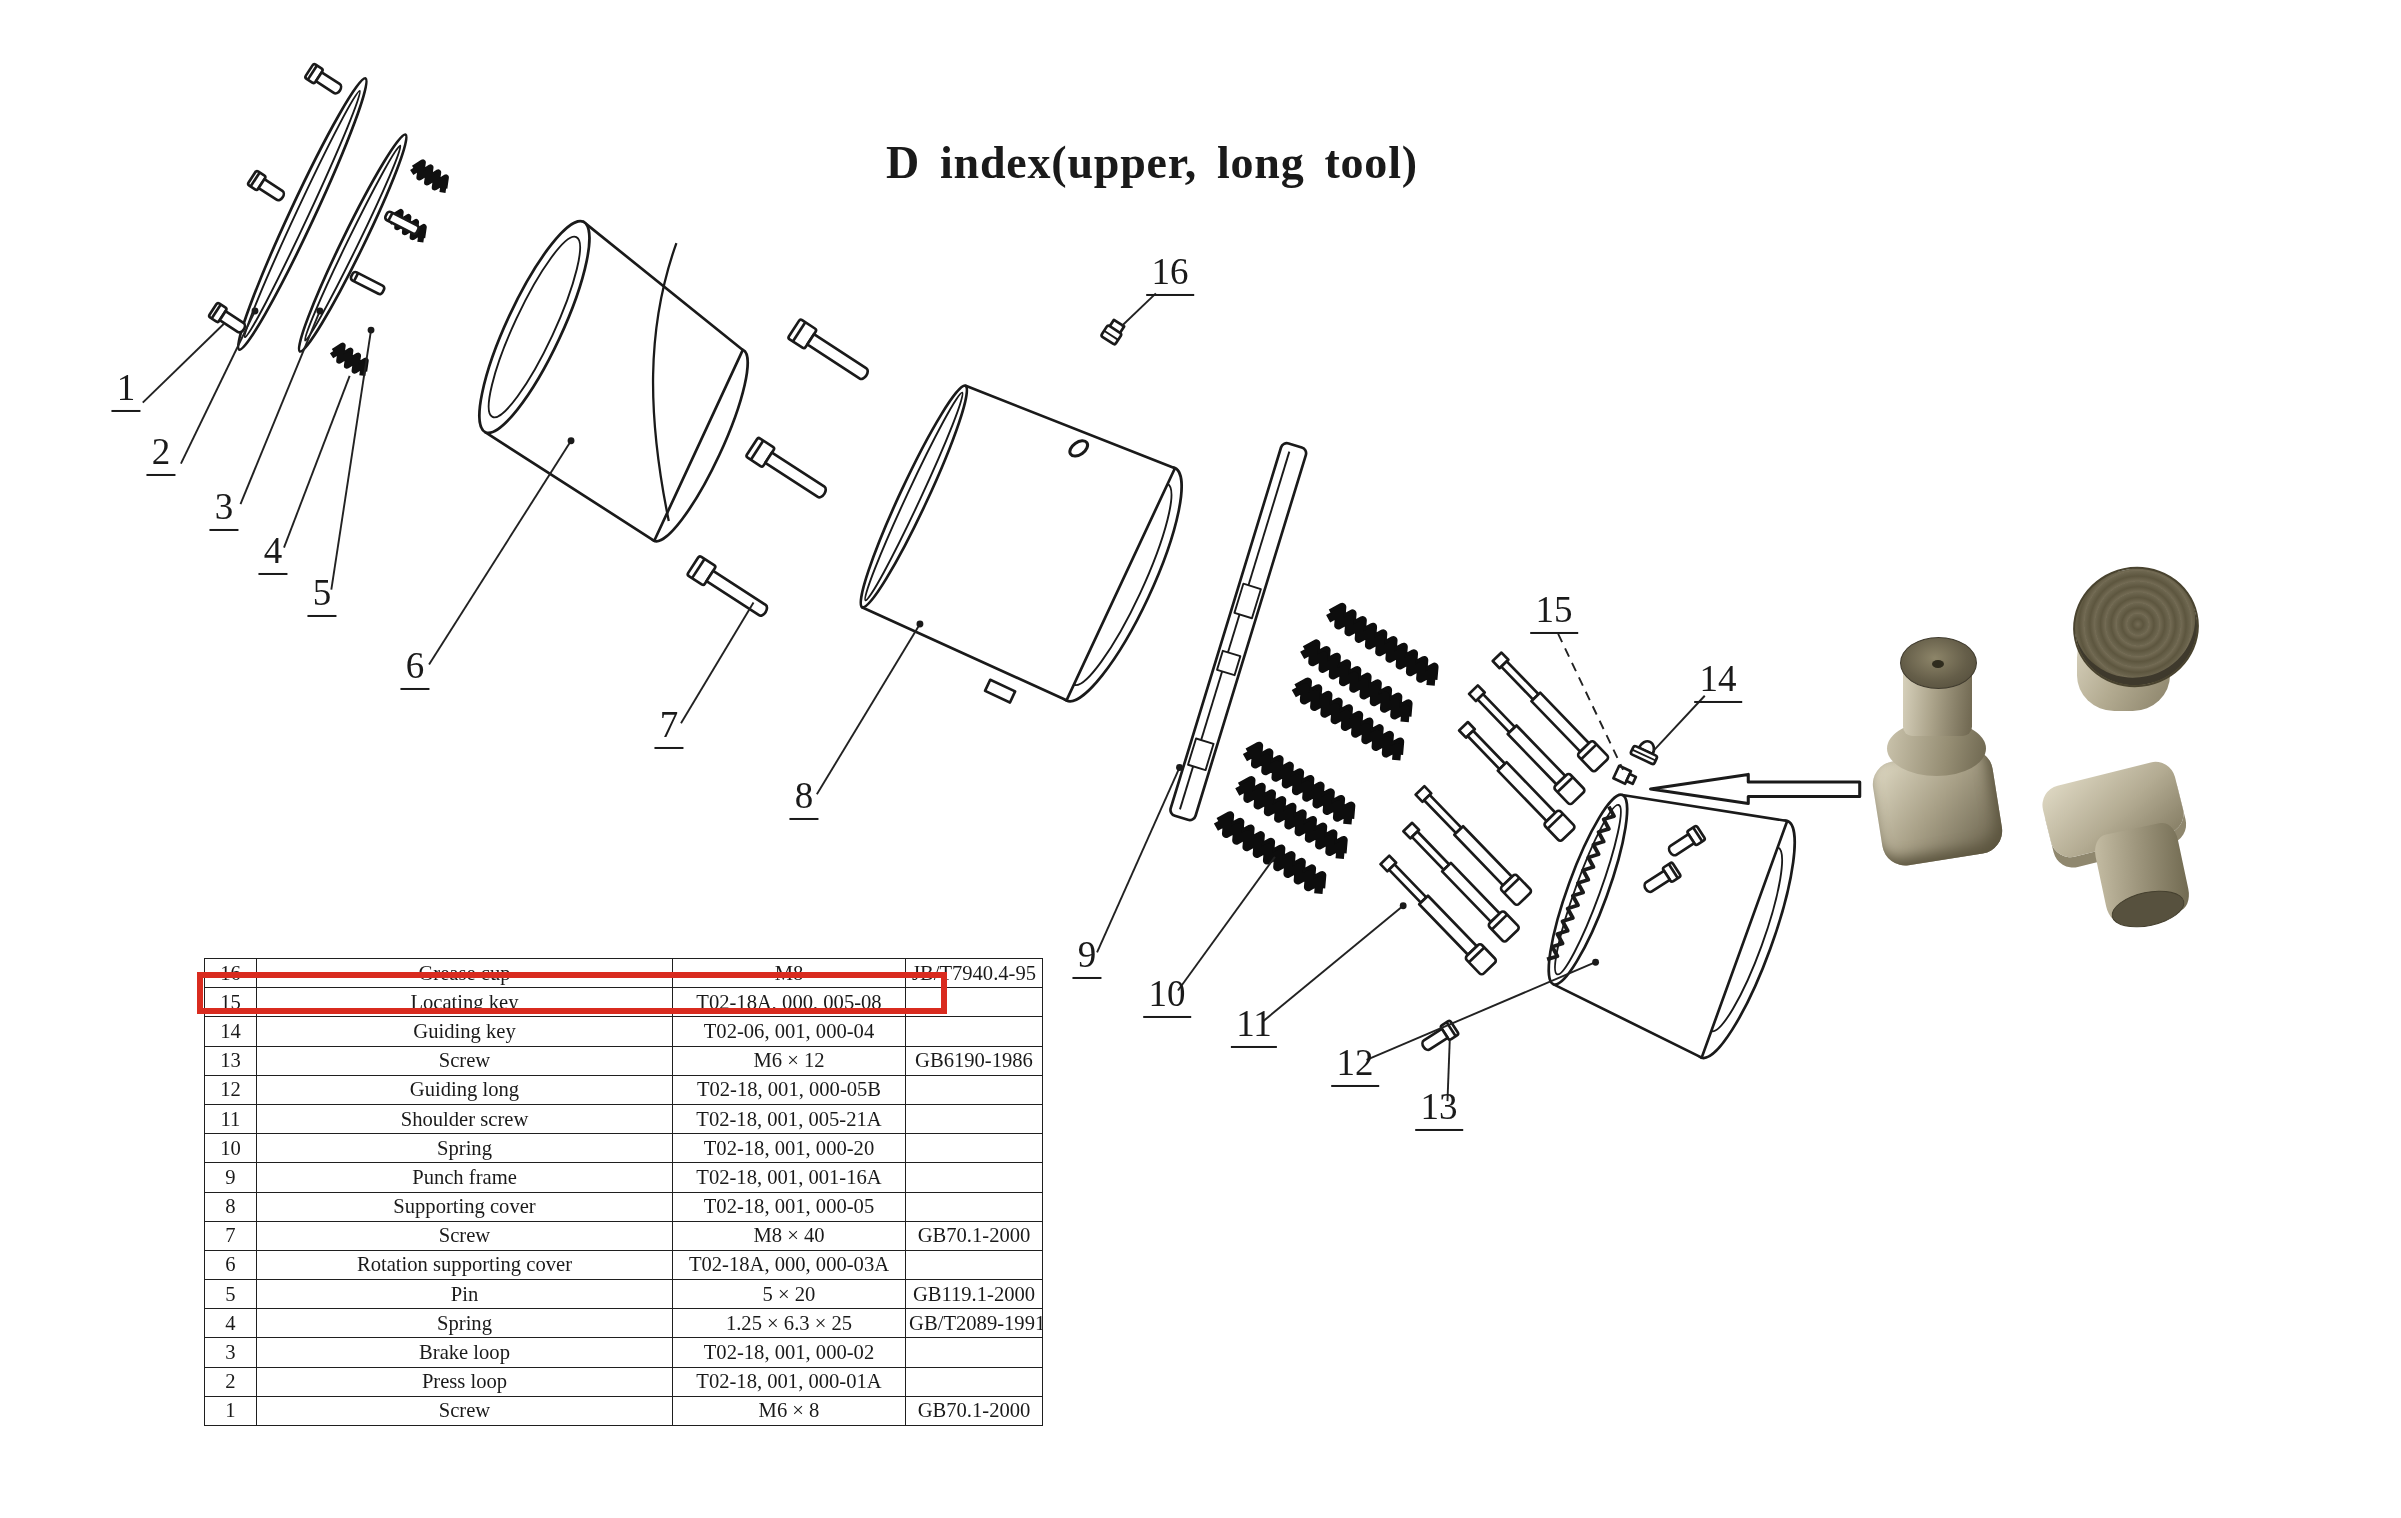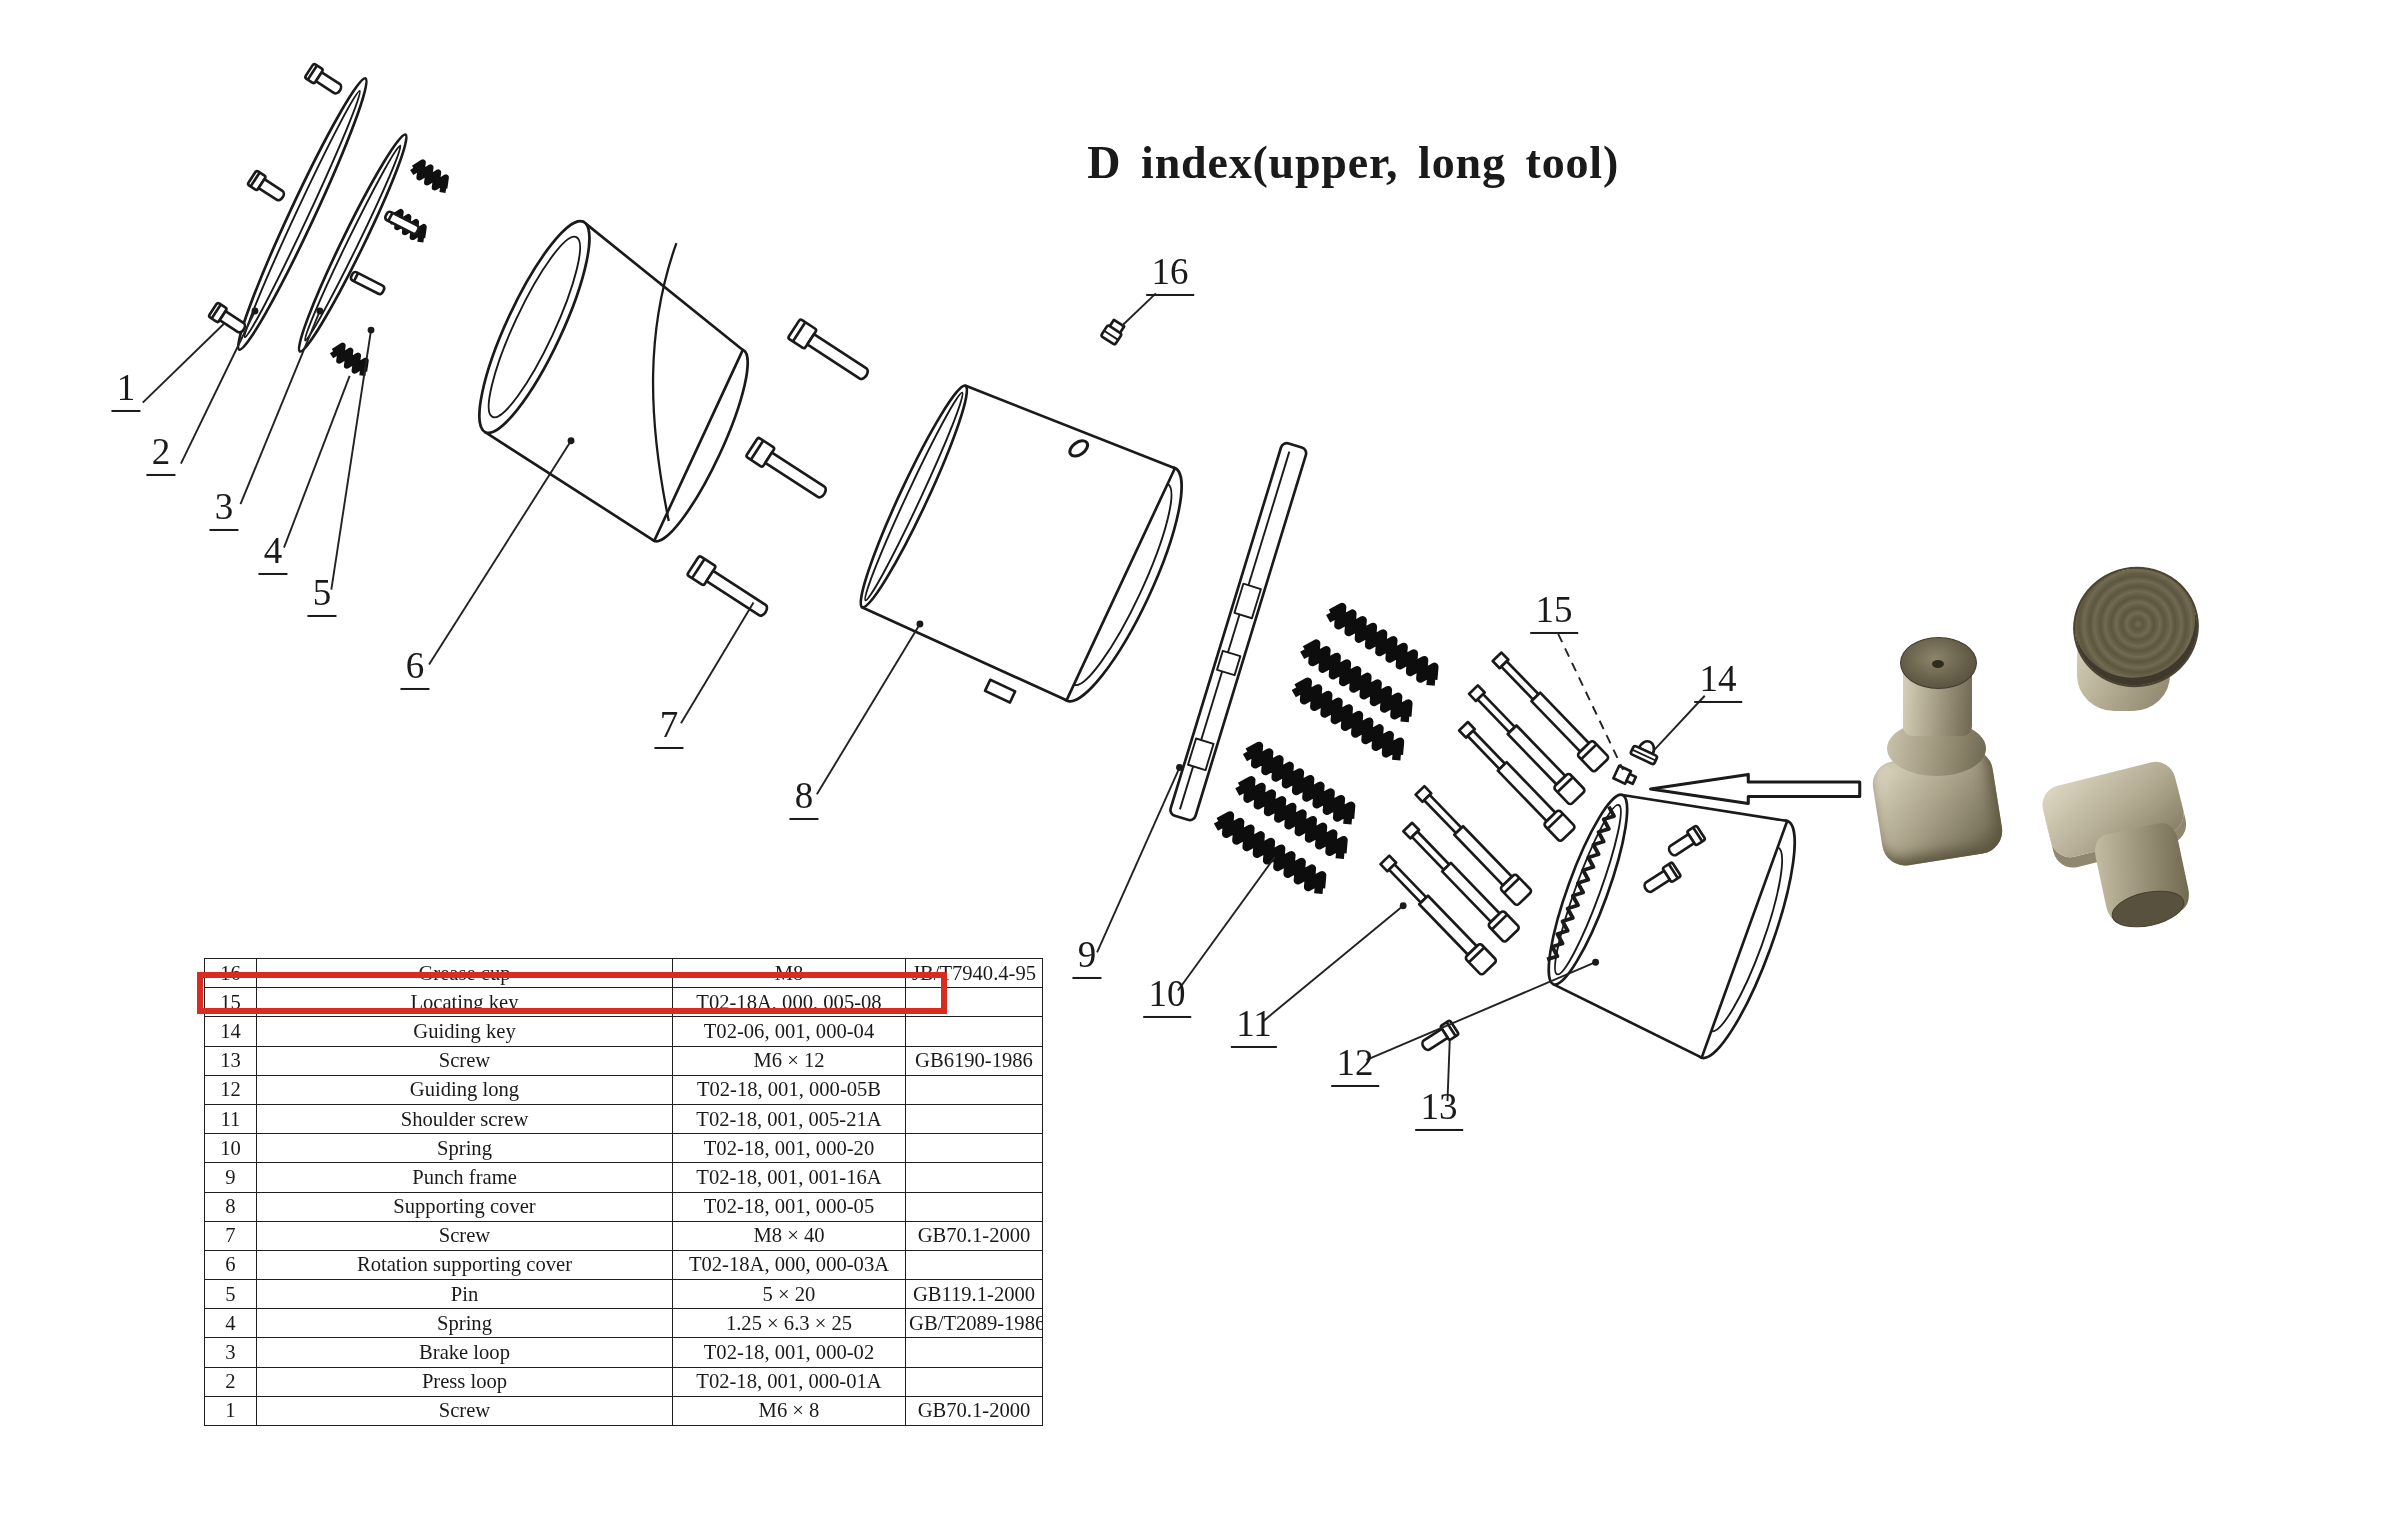--- a/index.html
+++ b/index.html
@@ -1,20 +1,20 @@
 <!DOCTYPE html>
 <html style="font-size:12.2px"><head>
 <meta charset="utf-8">
 <style>
   html,body{margin:0;padding:0;background:#ffffff;}
   .stage{position:relative;width:2401px;height:1519px;background:#ffffff;overflow:hidden;
          font-family:"Liberation Serif", serif;color:#1a1a1a;}
   .diagram-svg{position:absolute;left:0;top:0;width:2401px;height:1519px;}
 
-  .page-title{position:absolute;left:886px;top:136px;width:733px;text-align:right;
+  .page-title{position:absolute;left:886px;top:136px;width:733px;text-align:left;
     font-size:46px;font-weight:bold;letter-spacing:0.8px;word-spacing:7.6px;white-space:nowrap;}
 
   
   .callout{position:absolute;transform:translate(-50%,-58%);font-size:37px;line-height:1.05;
     border-bottom:2.3px solid #1a1a1a;padding:0 5.3px 2.3px 5.3px;}
 
   
   .table-wrap{position:absolute;left:204px;top:958px;width:838px;height:468px;}
   table.parts{width:100%;height:100%;border-collapse:collapse;table-layout:fixed;}
   table.parts td{border:1.9px solid #1f1f1f;text-align:center;vertical-align:middle;
@@ -346,21 +346,21 @@
           <tr>
             <td>5</td>
             <td>Pin</td>
             <td>5 × 20</td>
             <td>GB119.1-2000</td>
           </tr>
           <tr>
             <td>4</td>
             <td>Spring</td>
             <td>1.25 × 6.3 × 25</td>
-            <td>GB/T2089-1986</td>
+            <td>GB/T2089-1991</td>
           </tr>
           <tr>
             <td>3</td>
             <td>Brake loop</td>
             <td>T02-18, 001, 000-02</td>
             <td></td>
           </tr>
           <tr>
             <td>2</td>
             <td>Press loop</td>

